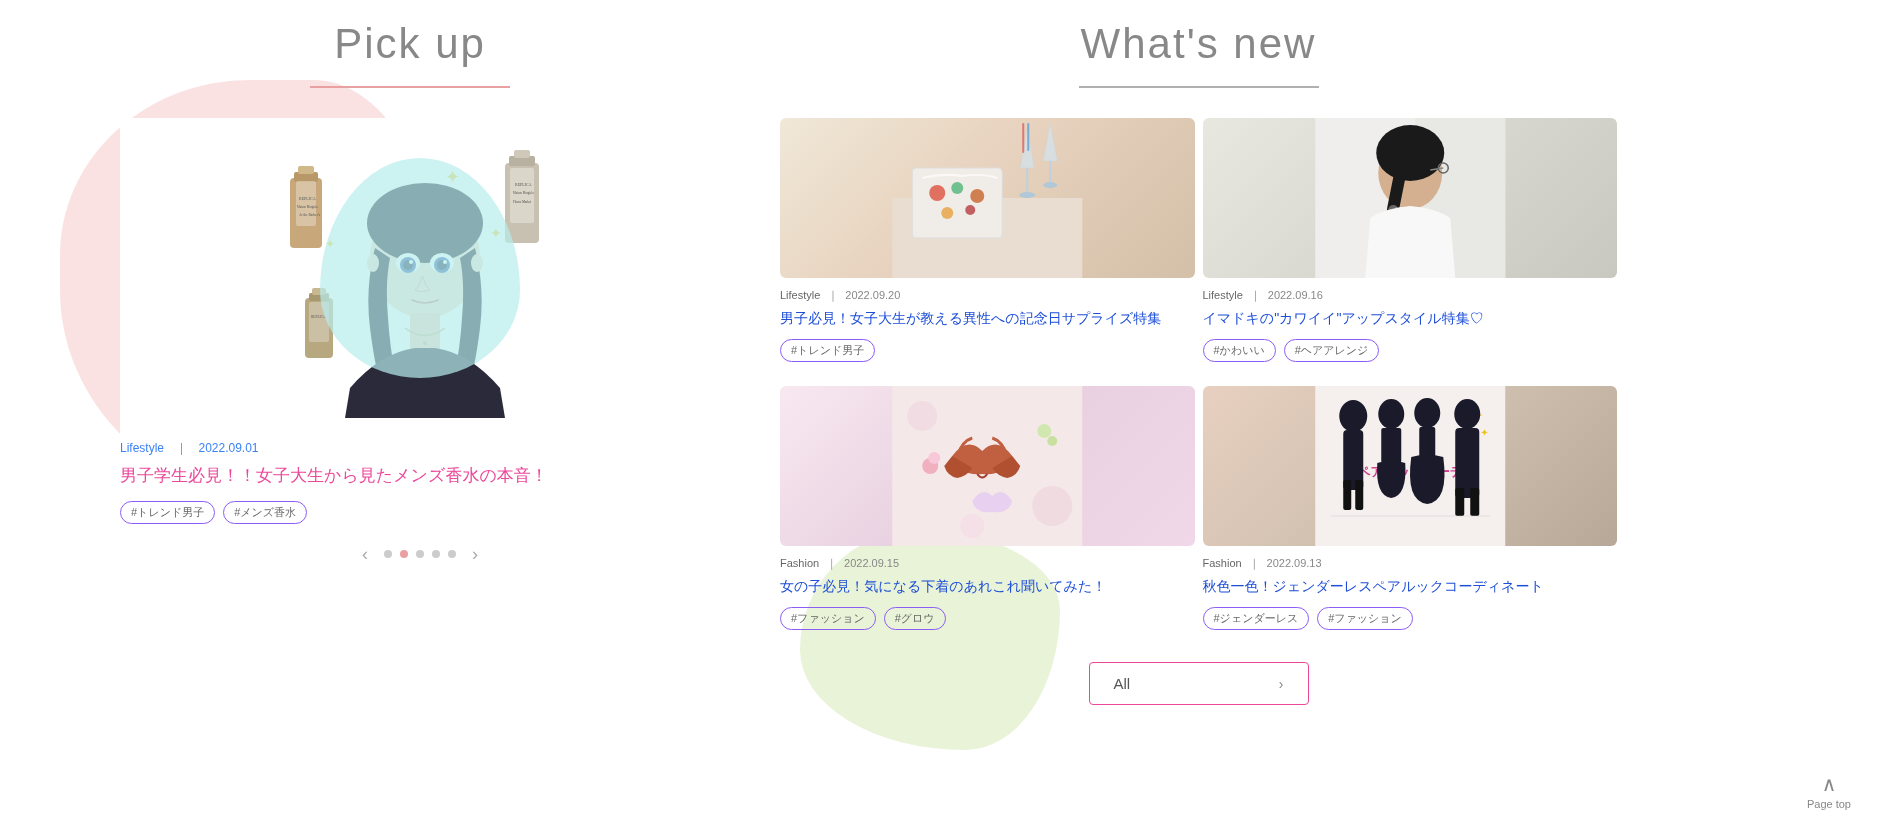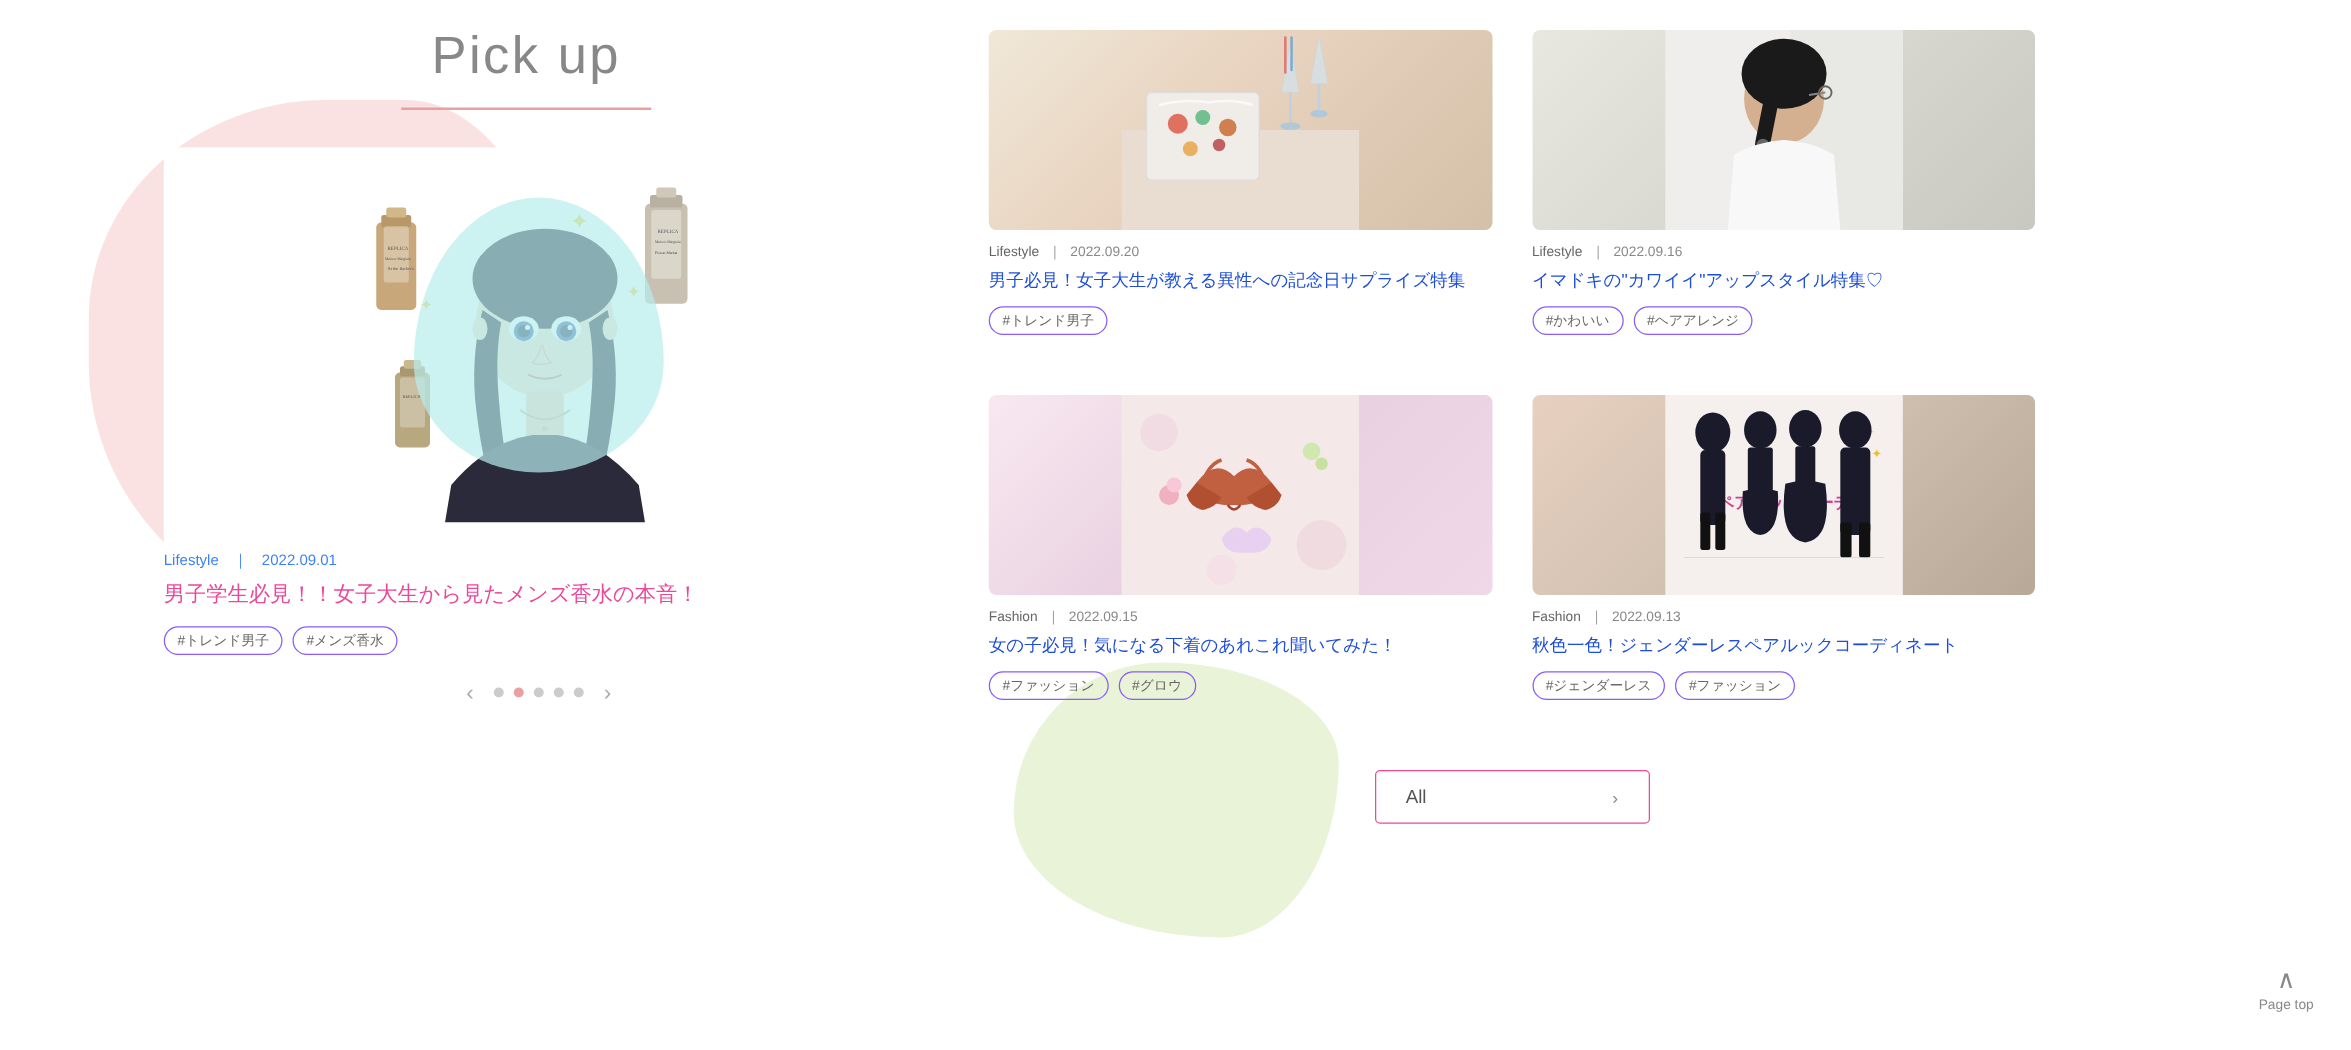--- a/index.html
+++ b/index.html
@@ -10,21 +10,20 @@
       min-height: 840px;
       overflow-x: hidden;
       position: relative;
     }
 
     .page-container {
       display: flex;
       width: 1677px;
       min-height: 840px;
       position: relative;
-      margin-left: 11px;
     }
 
     
     .blob-pink {
       position: absolute;
       left: 60px;
       top: 80px;
       width: 380px;
       height: 420px;
       background: #f5c5c5;
@@ -183,21 +182,21 @@
 
     
     .whats-new-section {
       flex: 1;
       padding: 20px 60px 40px 20px;
     }
 
     .articles-grid {
       display: grid;
       grid-template-columns: 1fr 1fr;
-      gap: 32px;
+      gap: 8px;
       margin-top: 4px;
     }
 
     .article-card {
       cursor: pointer;
     }
 
     .article-thumb {
       width: 100%;
       height: 160px;
@@ -401,20 +400,24 @@
           <span class="carousel-dot active"></span>
           <span class="carousel-dot"></span>
           <span class="carousel-dot"></span>
           <span class="carousel-dot"></span>
           <span class="carousel-arrow">›</span>
         </div>
       </div>
     </div>
 
     <div class="whats-new-section">
+      <div style="text-align:center; margin-bottom:4px;">
+        <h2 class="section-title">What's new</h2>
+        <span class="whats-new-title-underline"></span>
+      </div>
 
       <div class="articles-grid">
 
         <div class="article-card">
           <div class="article-thumb thumb-1">
             <svg width="100%" height="160" viewBox="0 0 190 160">
 
               <rect x="0" y="80" width="190" height="80" fill="#e8ddd0"></rect>
 
               <rect x="20" y="50" width="90" height="70" rx="4" fill="#f0ece8" stroke="#ddd" stroke-width="1"></rect>

